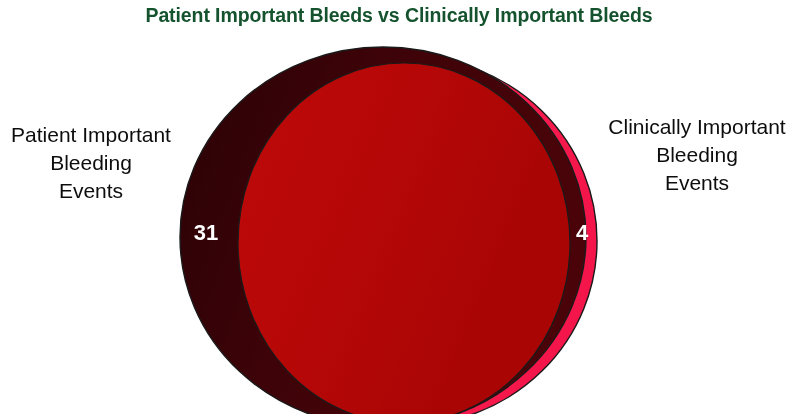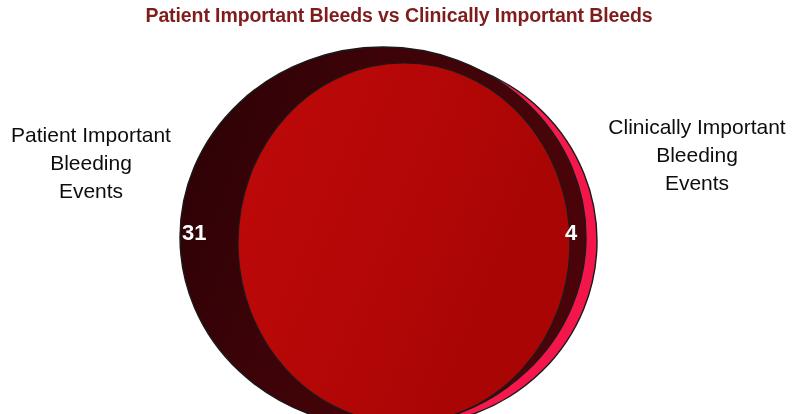--- a/index.html
+++ b/index.html
@@ -19,21 +19,21 @@
   
   .chart-title {
     position: absolute;
     top: 4px;
     left: 0;
     width: 798px;
     text-align: center;
     font-size: 19.5px;
     font-weight: bold;
     letter-spacing: -0.1px;
-    color: #7f1d1d;
+    color: #14532d;
     white-space: nowrap;
   }
 
   
   .venn-stage {
     position: absolute;
     top: 0;
     left: 0;
     width: 798px;
     height: 414px;
@@ -64,20 +64,21 @@
     top: 113px;
     width: 206px;
   }
 
   
   .count {
     position: absolute;
     font-size: 22px;
     font-weight: bold;
     color: #ffffff;
+    text-align: center;
     white-space: nowrap;
   }
   .count.left-only  { left: 182px; top: 220px; width: 48px; }
   .count.intersect  { left: 376px; top: 220px; width: 98px; }
   .count.right-only { left: 565px; top: 220px; width: 34px; }
 </style>
 </head>
 <body>
 
 <div class="chart-title">Patient Important Bleeds vs Clinically Important Bleeds</div>

